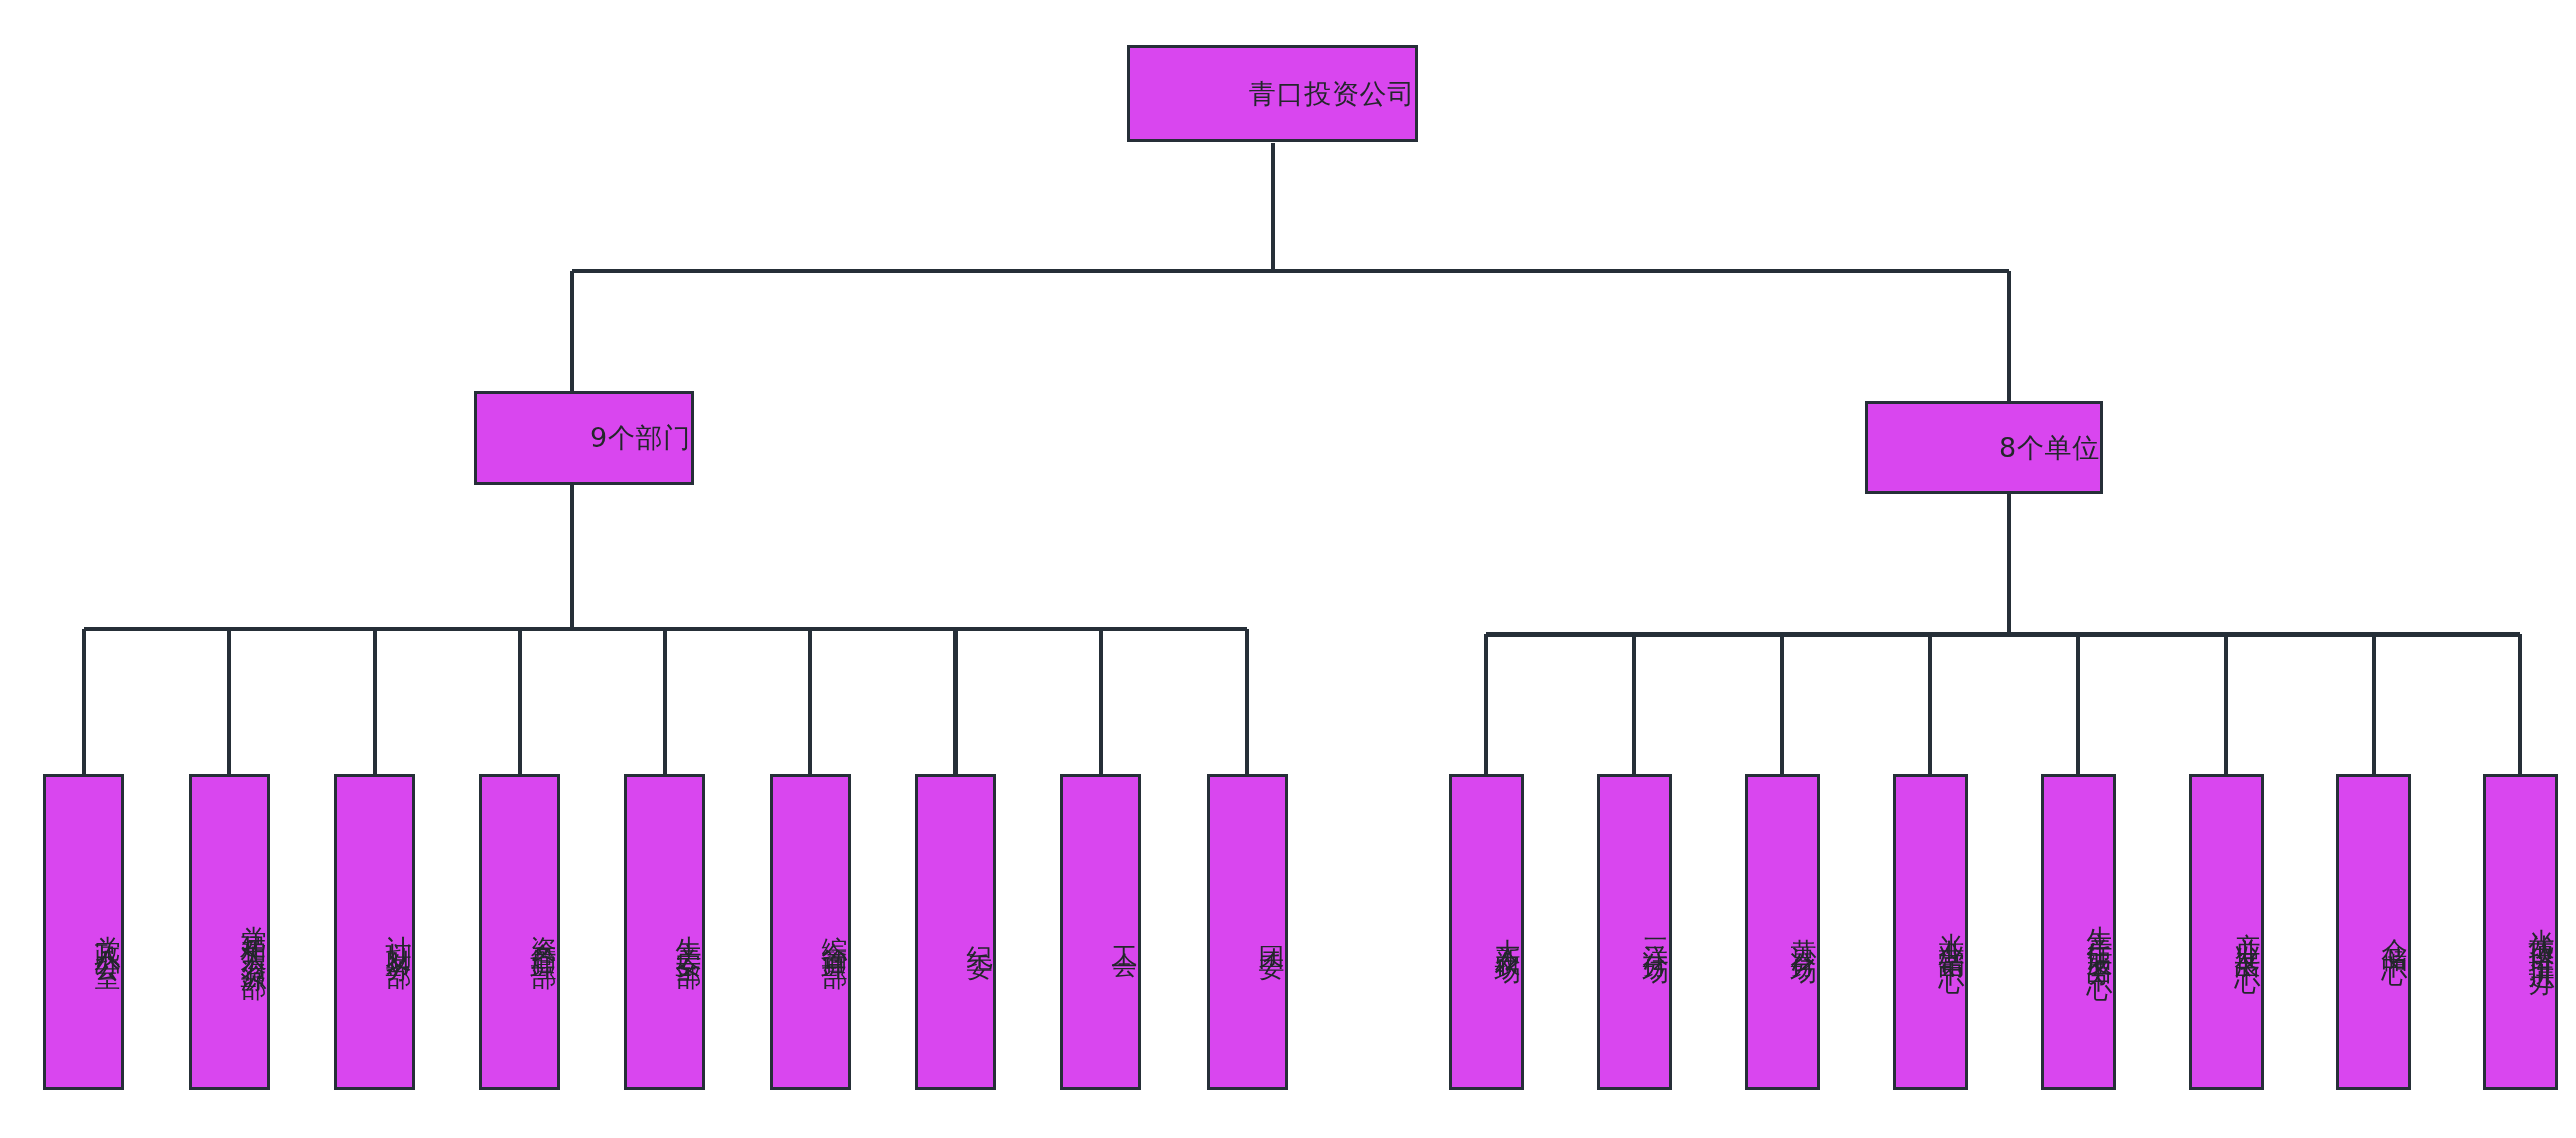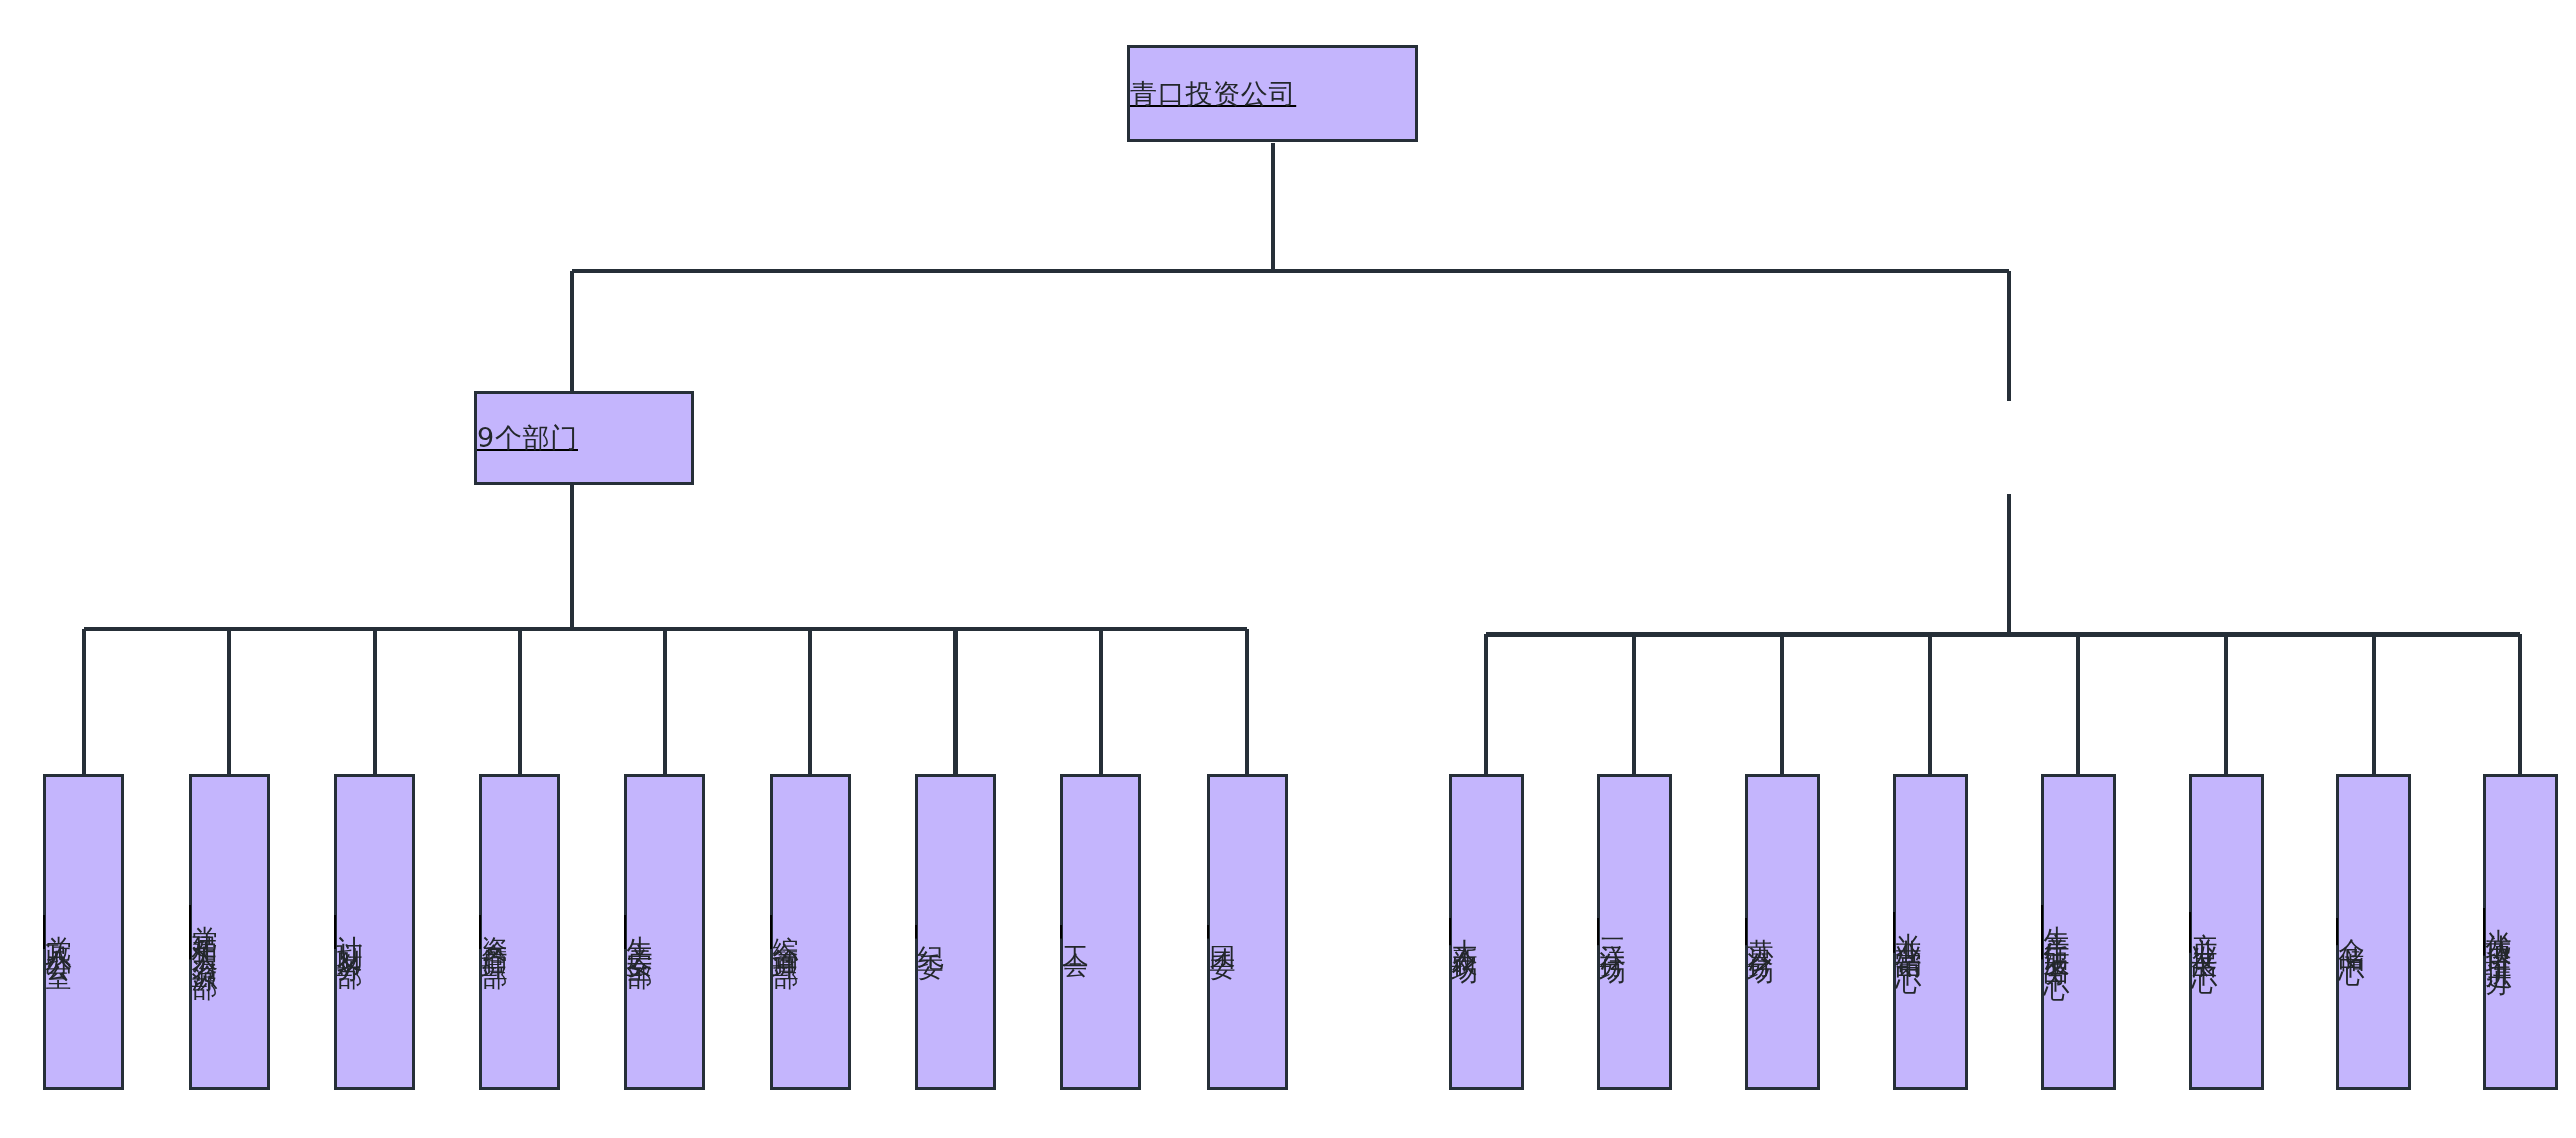--- a/index.html
+++ b/index.html
@@ -22,27 +22,26 @@
     position: absolute;
     left: 0;
     top: 0;
     width: 2576px;
     height: 1138px;
     pointer-events: none;
   }
   .node {
     position: absolute;
     box-sizing: border-box;
-    background: #c4b5fd;
+    background: #d946ef;
     border: 3.4px solid #262f38;
     display: flex;
     align-items: center;
-    justify-content: flex-start;
+    justify-content: flex-end;
     z-index: 2;
-    text-decoration: underline;
   }
   .node .label {
     color: #23272b;
     line-height: 1.16;
     text-align: center;
     white-space: pre;
   }
   .node.root .label,
   .node.group .label {
     font-size: 27px;
@@ -101,20 +100,23 @@
   </svg>
 
   <div class="node root" style="left:1127px; top:45px; width:291px; height:97px;">
     <span class="label">青口投资公司</span>
   </div>
 
   <div class="node group" style="left:474px; top:391px; width:220px; height:94px;">
     <span class="label">9个部门</span>
   </div>
 
+  <div class="node group" style="left:1865px; top:401px; width:238px; height:93px;">
+    <span class="label">8个单位</span>
+  </div>
 
   <div class="node leaf" style="left:43px; top:774px; width:81px; height:316px;">
     <span class="label">党政办公室</span>
   </div>
   <div class="node leaf" style="left:189px; top:774px; width:81px; height:316px;">
     <span class="label">党建和人力资源部</span>
   </div>
   <div class="node leaf" style="left:334px; top:774px; width:81px; height:316px;">
     <span class="label">计划财务部</span>
   </div>

